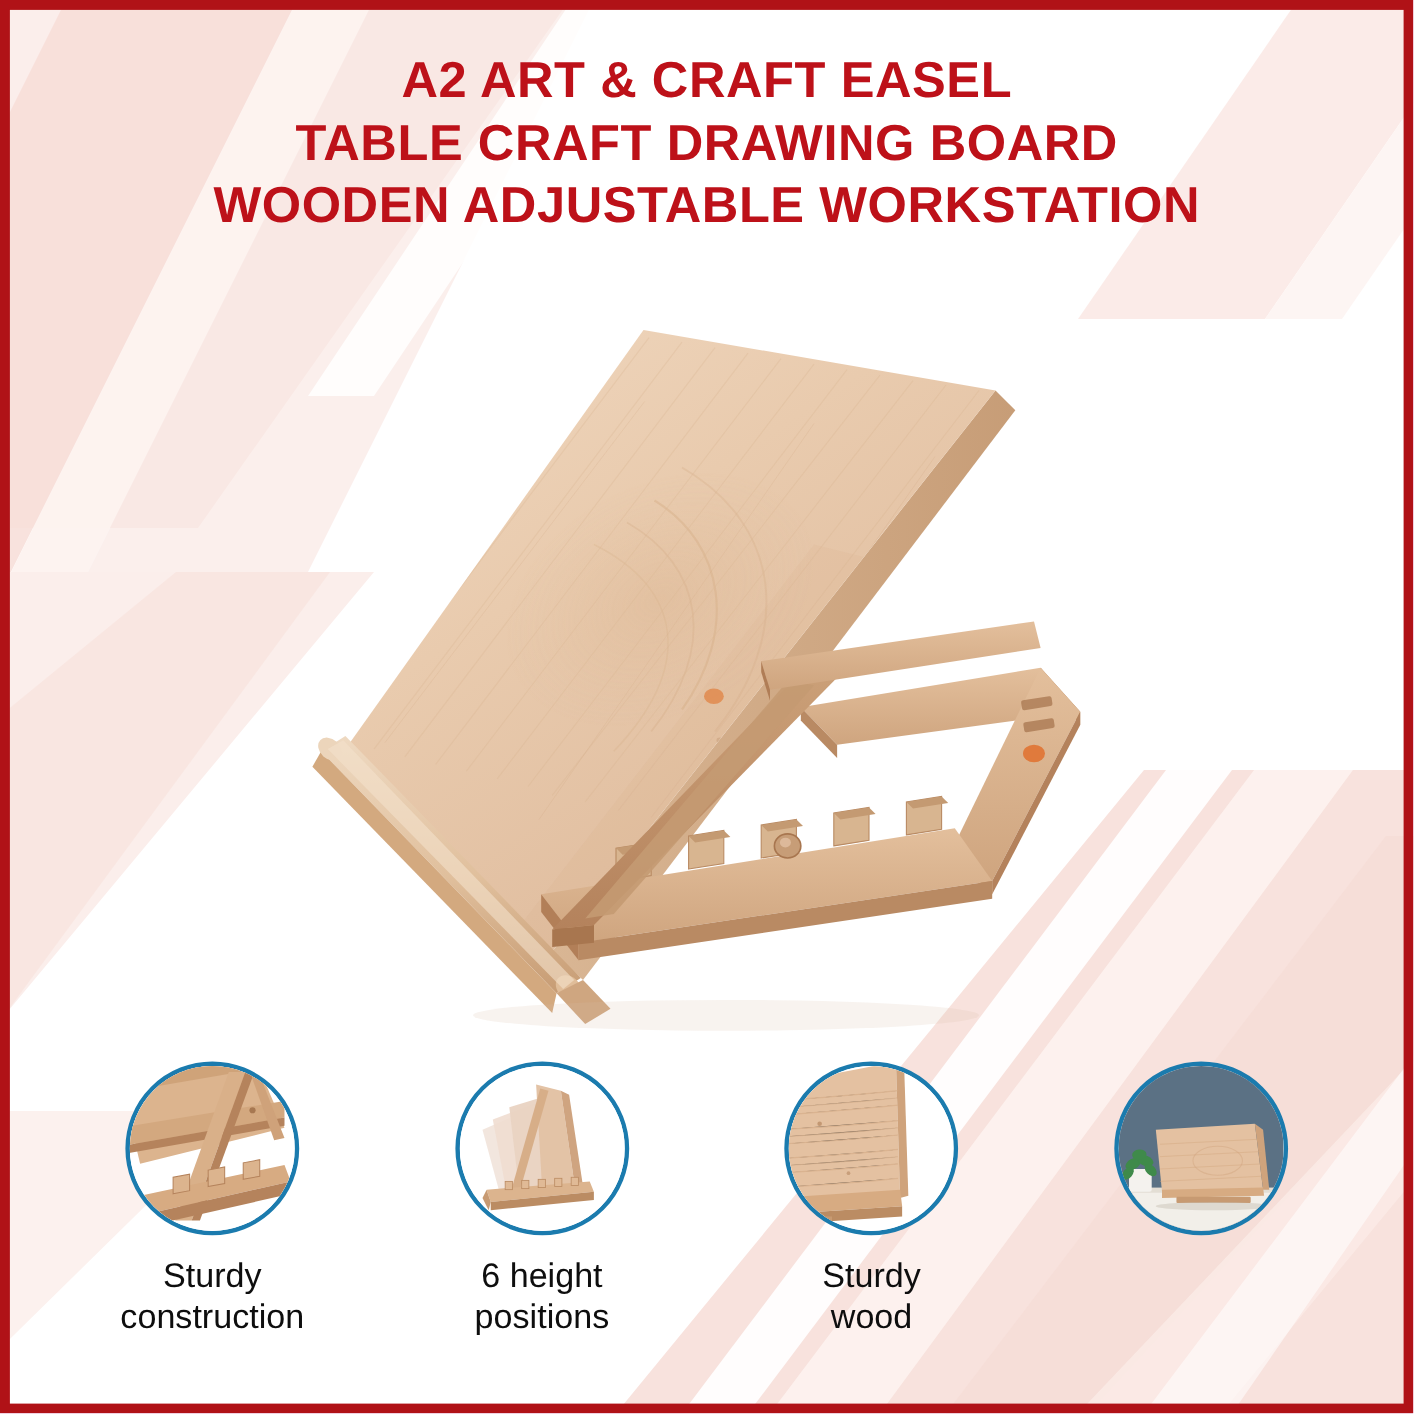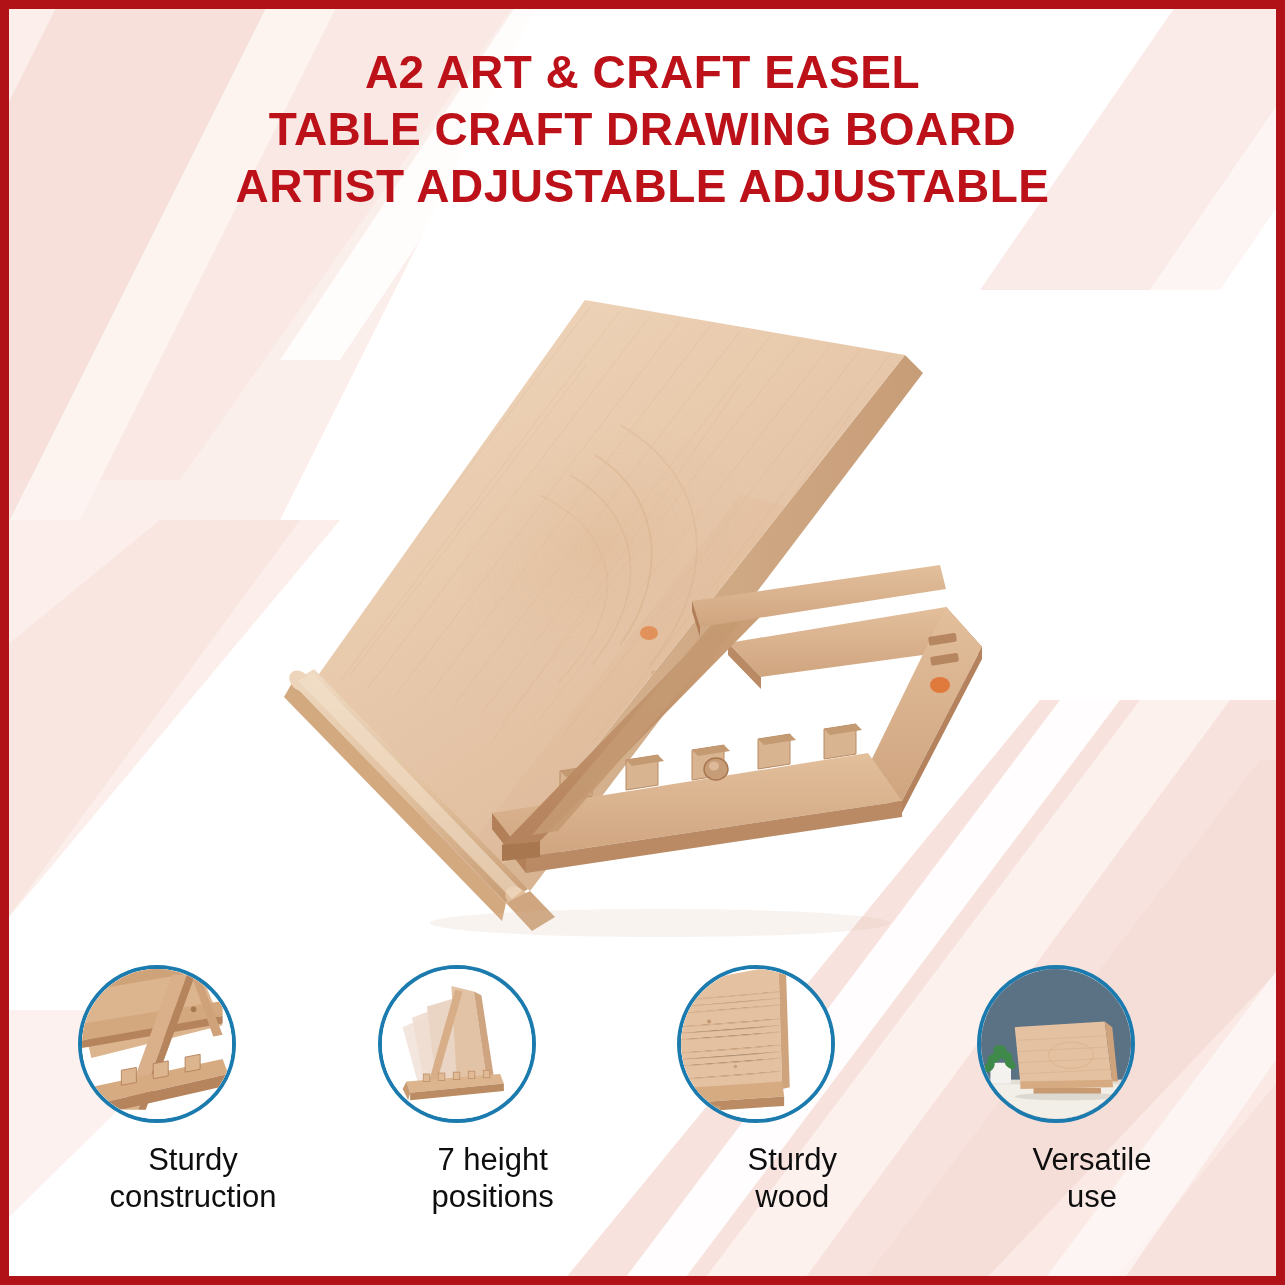--- a/index.html
+++ b/index.html
@@ -71,20 +71,21 @@
     z-index: 25;
     display: flex;
     justify-content: space-between;
     padding: 0 78px;
     box-sizing: border-box;
   }
   .feature {
     width: 230px;
     display: flex;
     flex-direction: column;
+    align-items: center;
   }
   .fcircle {
     width: 158px;
     height: 158px;
     border-radius: 50%;
     border: 4px solid #1b7bae;
     background: #ffffff;
     overflow: hidden;
     position: relative;
     box-sizing: border-box;
@@ -147,21 +148,21 @@
 
       <polygon points="-60,1010 220,1010 -60,1285" fill="#fcf1ee"></polygon>
 
       <rect x="0" y="0" width="1285" height="8" fill="#ffffff" opacity="0.01"></rect>
     </svg>
   </div>
 
   <div id="title-block">
     <span class="title-line">A2 ART &amp; CRAFT EASEL</span>
     <span class="title-line">TABLE CRAFT DRAWING BOARD</span>
-    <span class="title-line">ARTIST ADJUSTABLE ADJUSTABLE</span>
+    <span class="title-line">WOODEN ADJUSTABLE WORKSTATION</span>
   </div>
 
   <div id="hero">
     <svg viewBox="0 0 830 700" preserveAspectRatio="xMidYMid meet">
       <defs>
         <linearGradient id="boardFace" x1="0.15" y1="0" x2="0.85" y2="1">
           <stop offset="0%" stop-color="#efd6bd"></stop>
           <stop offset="35%" stop-color="#e9cbae"></stop>
           <stop offset="70%" stop-color="#e2c0a2"></stop>
           <stop offset="100%" stop-color="#dcb696"></stop>
@@ -355,21 +356,21 @@
             <rect x="44" y="112" width="7" height="8"></rect>
             <rect x="60" y="111" width="7" height="8"></rect>
             <rect x="76" y="110" width="7" height="8"></rect>
             <rect x="92" y="109" width="7" height="8"></rect>
             <rect x="108" y="108" width="7" height="8"></rect>
           </g>
 
           <polygon points="26,120 30,132 28,140 22,128" fill="#c79a72"></polygon>
         </svg>
       </div>
-      <div class="fcaption">7 height
+      <div class="fcaption">6 height
 positions</div>
     </div>
 
     <div class="feature">
       <div class="fcircle">
         <svg viewBox="0 0 160 160">
           <rect width="160" height="160" fill="#ffffff"></rect>
 
           <polygon points="-10,18 104,-4 108,128 -10,140" fill="#e4c1a1"></polygon>
           <polygon points="104,-4 112,2 116,126 108,128" fill="#cfa37c"></polygon>
@@ -430,20 +431,18 @@
           </g>
           <ellipse cx="96" cy="92" rx="24" ry="14" fill="none" stroke="#d1a57e" stroke-width="1" opacity="0.45"></ellipse>
 
           <polygon points="42,120 140,118 141,126 42,128" fill="#d7ab82"></polygon>
 
           <rect x="56" y="127" width="72" height="6" rx="1" fill="#c79a72"></rect>
 
           <ellipse cx="92" cy="136" rx="56" ry="4" fill="#c9c3b8" opacity="0.5"></ellipse>
         </svg>
       </div>
-      <div class="fcaption">Versatile
-use</div>
     </div>
 
   </div>
 
   <div id="frame"></div>
 </div>
 
 </body></html>

